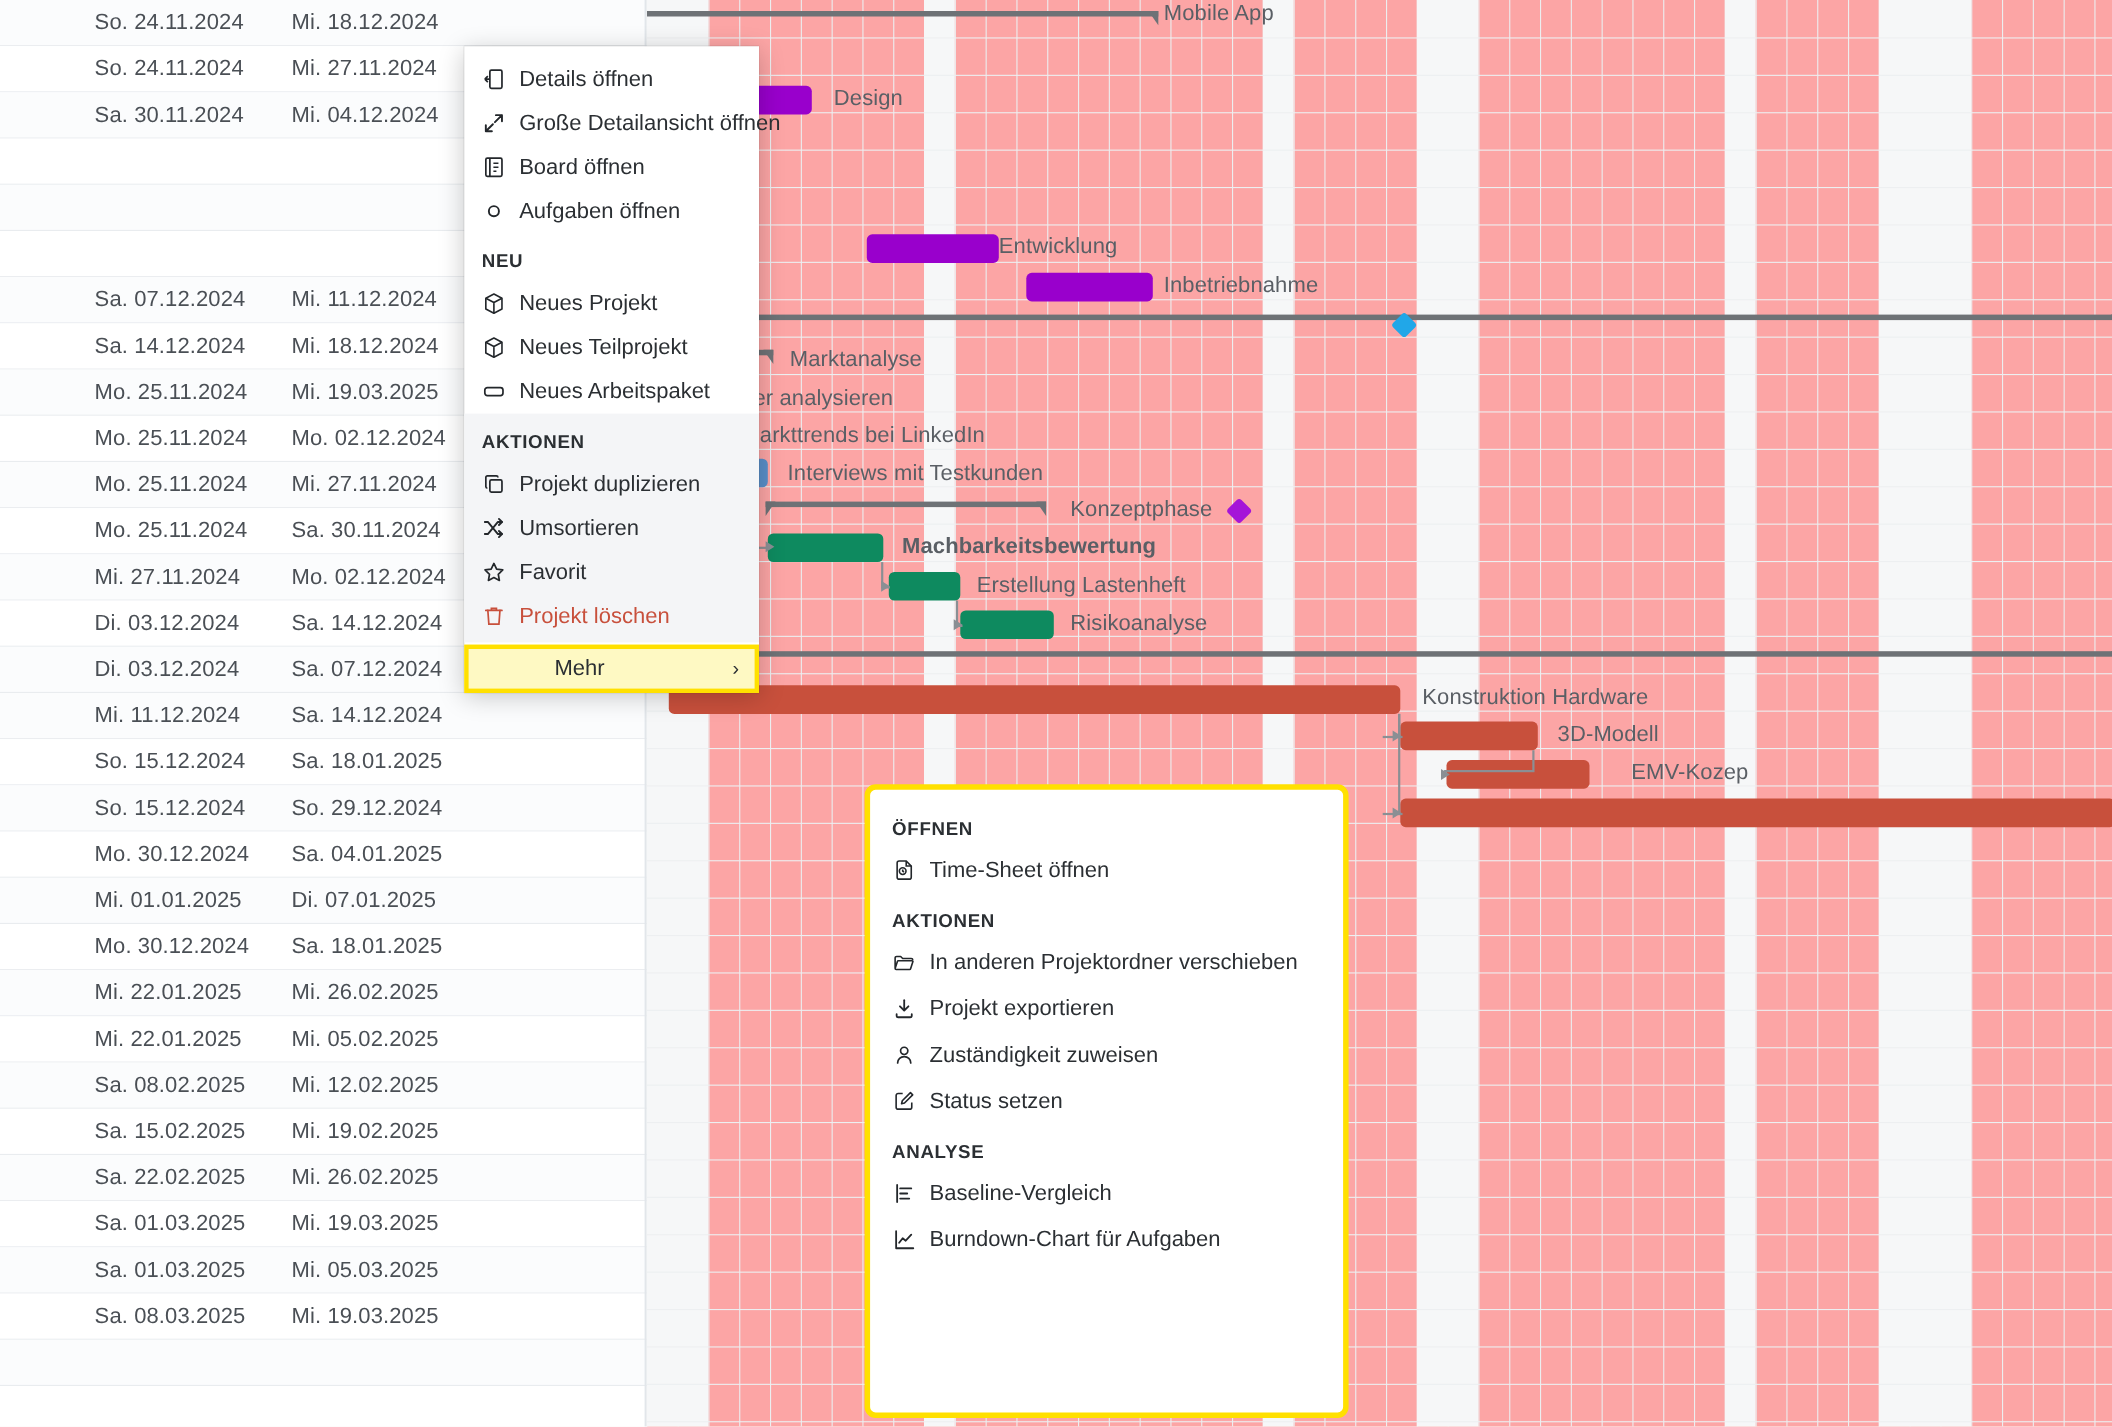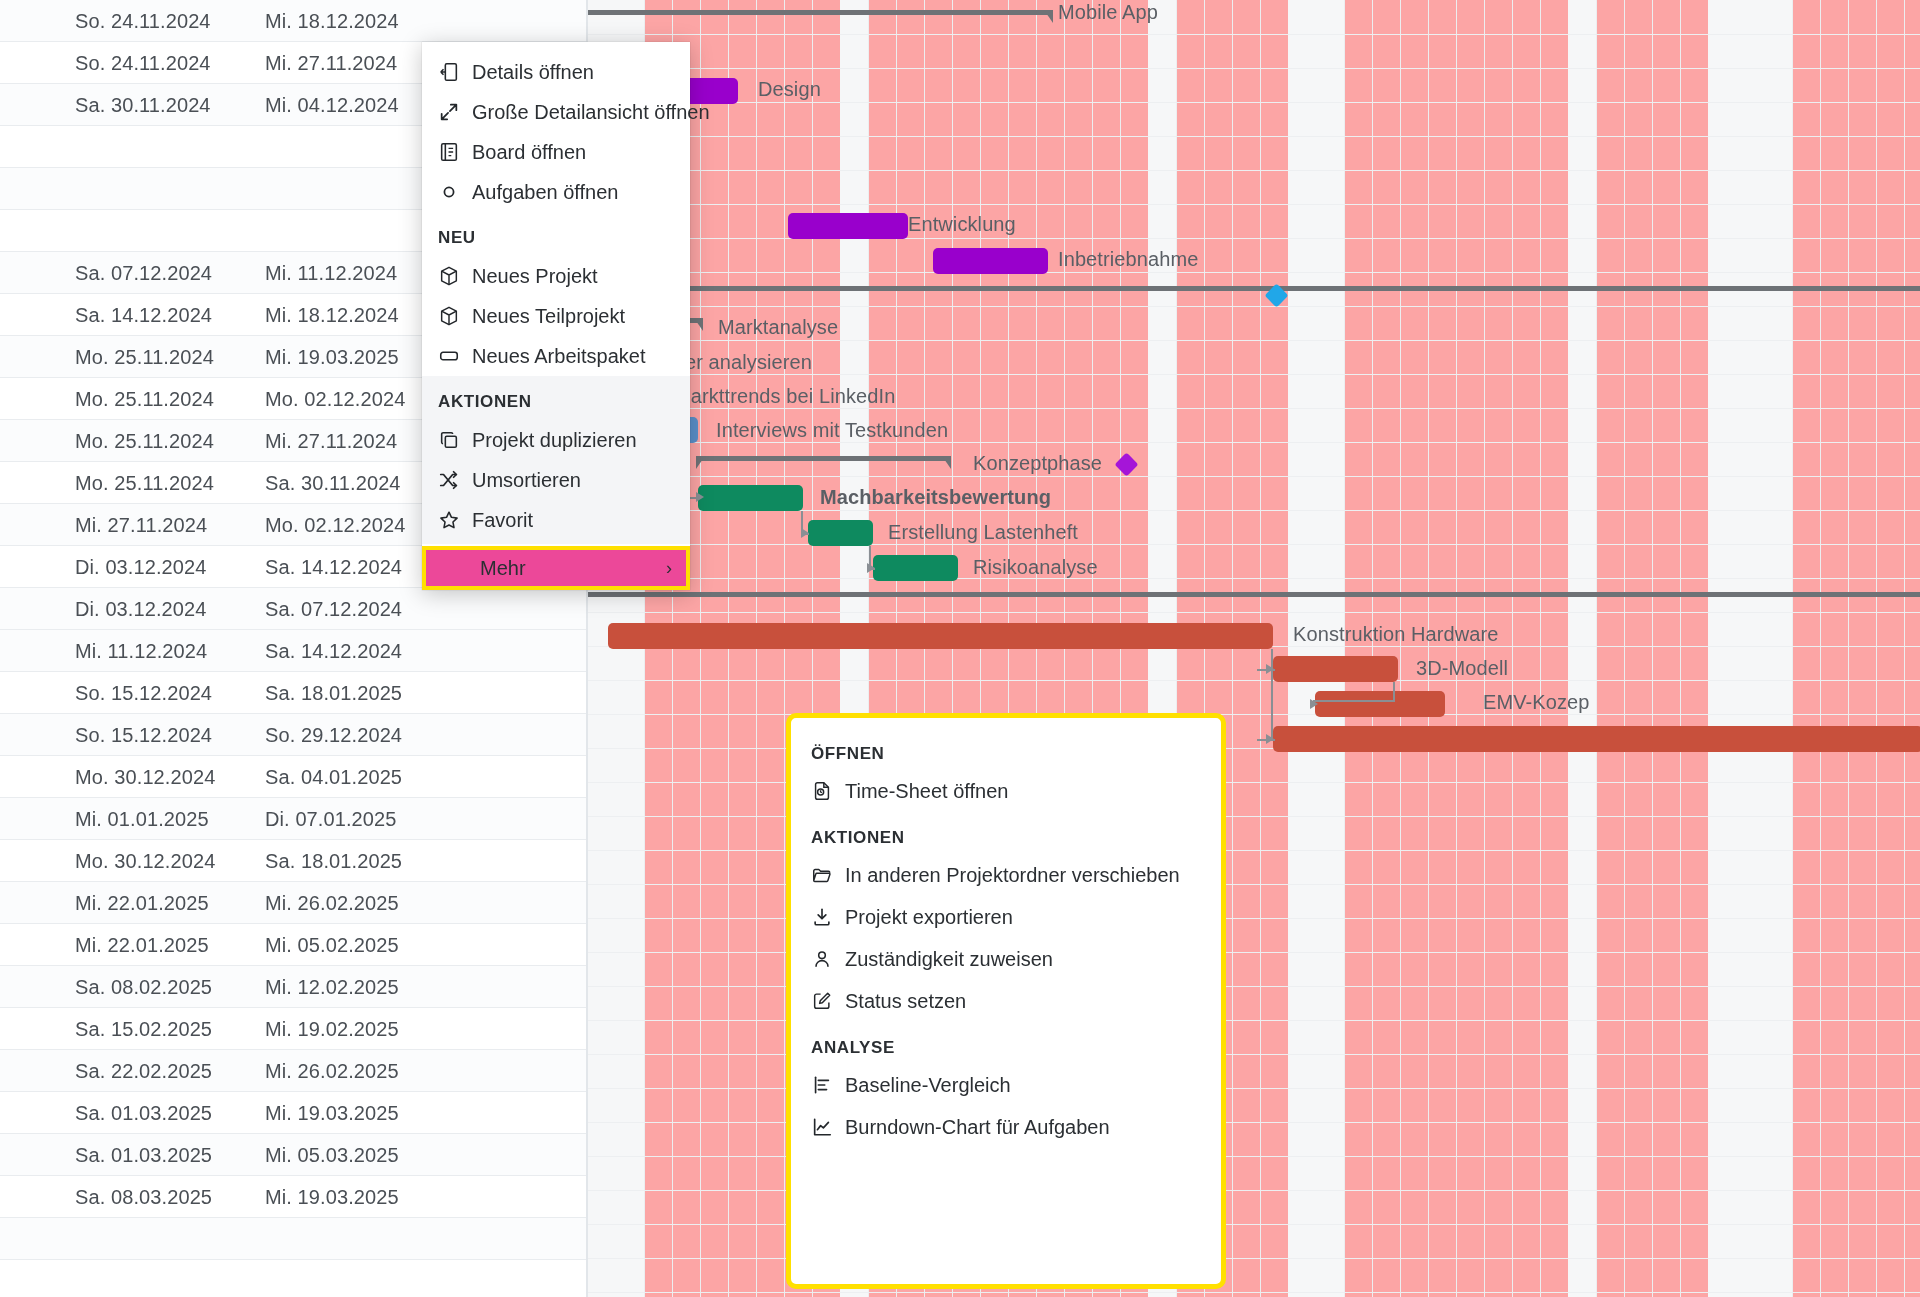--- a/index.html
+++ b/index.html
@@ -27,21 +27,21 @@
   }
   .trow.alt { background: #ffffff; }
   .trow .cell {
     position: absolute;
     top: 50%; transform: translateY(-50%);
     font-size: 20px;
     color: #4a4f55;
     white-space: nowrap;
     letter-spacing: .1px;
   }
-  .trow .c1 { left: 75px; }
+  .trow .c1 { left: 86px; }
   .trow .c2 { left: 265px; }
   #table-pane .right-border {
     position: absolute; right: 0; top: 0; width: 2px; height: 100%;
     background: #e2e6ea;
   }
 
   
   #gantt {
     position: absolute; left: 588px; top: 0;
     width: 1332px; height: 1297px;
@@ -130,23 +130,23 @@
     font-size: 17px; font-weight: bold; letter-spacing: .6px;
     color: #2b2f33;
     padding: 16px 16px 8px 16px;
   }
   .mi.more {
     border: 4px solid #ffe000;
     height: 44px;
     margin: 2px 0 0 0;
     justify-content: flex-start;
     position: relative;
-    background: #ec4899;
+    background: #fef9c3;
     width: 268px;
-    padding-left: 50px;
+    padding-left: 74px;
   }
   .mi.more .chev { position: absolute; right: 14px; font-size: 18px; color: #2b2f33; }
 
   
   #sub-menu {
     position: absolute; left: 786px; top: 713px;
     width: 440px; height: 576px;
     background: #ffffff;
     border: 5px solid #ffe000;
     border-radius: 10px;
@@ -569,20 +569,29 @@
 
       <div class="mi">
         <span class="ico">
           <svg class="i" width="22" height="22" viewBox="0 0 24 24" fill="none" stroke="#23272b" stroke-width="1.7" stroke-linejoin="round">
             <path d="M12 3.5l2.7 5.6 6.1.85-4.45 4.3 1.08 6.1L12 17.5l-5.43 2.85 1.08-6.1L3.2 9.95l6.1-.85z"></path>
           </svg>
         </span>
         <span class="lbl">Favorit</span>
       </div>
 
+      <div class="mi danger">
+        <span class="ico">
+          <svg class="i" width="22" height="22" viewBox="0 0 24 24" fill="none" stroke="#c8503c" stroke-width="1.7" stroke-linecap="round">
+            <path d="M4 6.5h16M9.5 6.5V4.5h5v2"></path>
+            <path d="M6 6.5l1 13.5h10l1-13.5"></path>
+          </svg>
+        </span>
+        <span class="lbl">Projekt löschen</span>
+      </div>
     </div>
 
     <div class="mi more">
       <span class="lbl">Mehr</span>
       <span class="chev">›</span>
     </div>
   </div>
 
   <div id="sub-menu">
 

